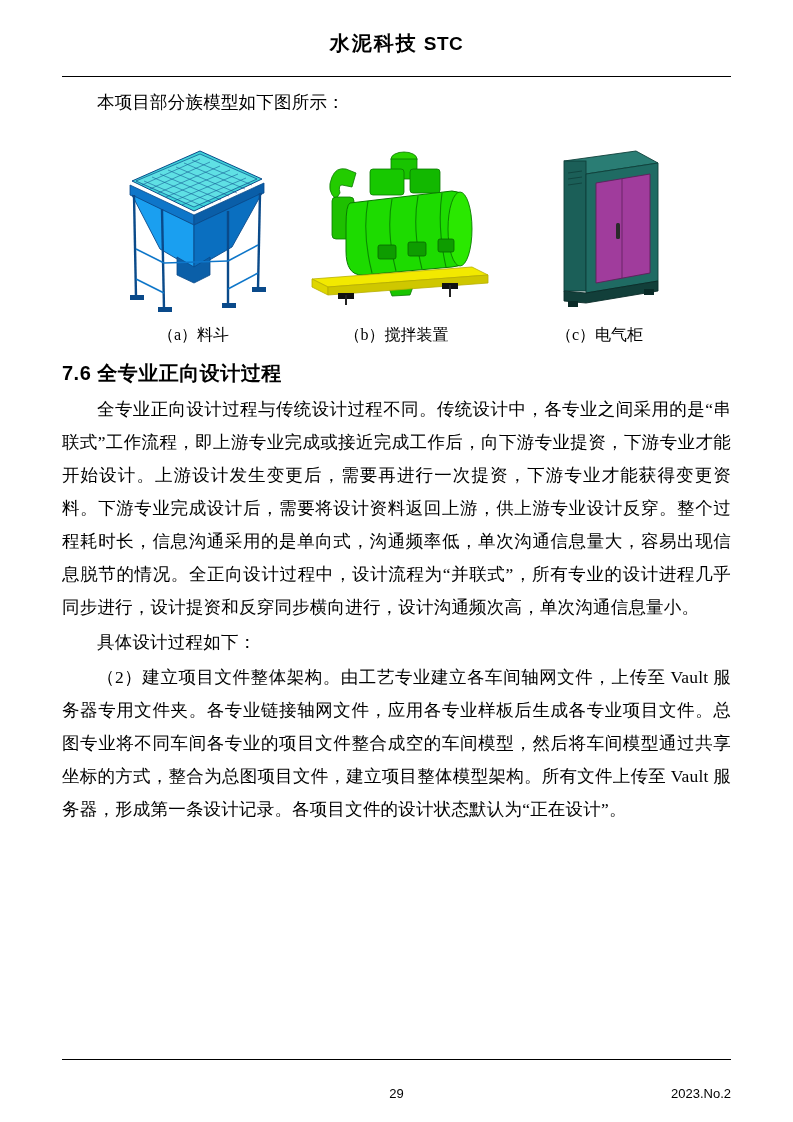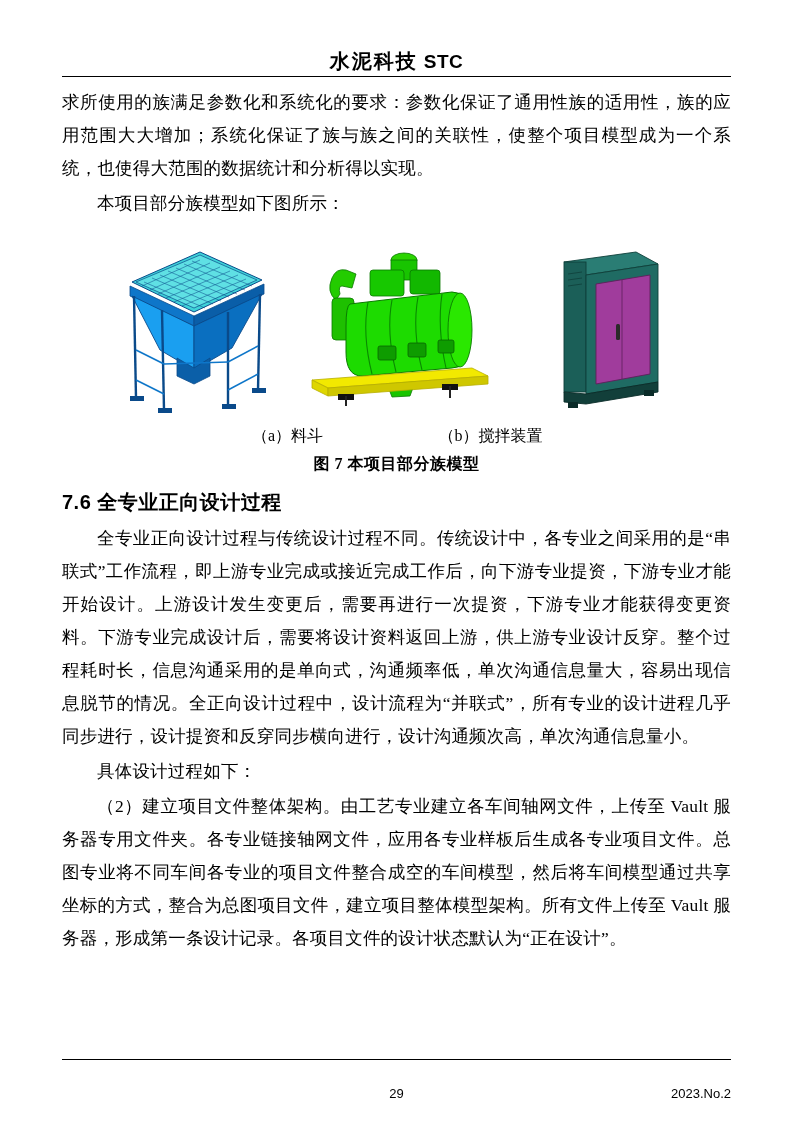--- a/index.html
+++ b/index.html
@@ -15,21 +15,21 @@
     background: #ffffff;
     font-family: "Liberation Serif", "DejaVu Serif", serif;
     color: #000000;
     overflow: hidden;
     box-sizing: border-box;
   }
 
   
   .header {
     position: absolute;
-    top: 48px;
+    top: 30px;
     left: 62px;
     width: 669px;
     text-align: center;
   }
   .header-title {
     font-family: "DejaVu Serif", "Liberation Serif", serif;
     font-weight: bold;
     font-size: 20px;
     letter-spacing: 2px;
     display: inline-block;
@@ -147,21 +147,20 @@
 
 <div class="page">
 
   <div class="header">
     <span class="header-title"><span>水泥科技</span><span class="latin">STC</span></span>
   </div>
   <div class="header-rule"></div>
 
   <div class="content">
 
-    <p class="body">求所使用的族满足参数化和系统化的要求：参数化保证了通用性族的适用性，族的应用范围大大增加；系统化保证了族与族之间的关联性，使整个项目模型成为一个系统，也使得大范围的数据统计和分析得以实现。</p>
 
     <p class="body indent">本项目部分族模型如下图所示：</p>
 
     <div class="figure-block">
       <div class="figure-row">
 
         <div class="fig-cell">
           <svg width="180" height="190" viewBox="0 0 180 190">
 
             <polygon points="30,52 98,22 160,50 92,82" fill="#3fd2d8" stroke="#0a4a8a" stroke-width="1"></polygon>
@@ -283,22 +282,22 @@
               <rect x="56" y="172" width="10" height="6"></rect>
               <rect x="132" y="160" width="10" height="6"></rect>
             </g>
           </svg>
         </div>
       </div>
 
       <div class="fig-caption-row">
         <div class="cap">（a）料斗</div>
         <div class="cap wide">（b）搅拌装置</div>
+        <div class="cap">（c）电气柜</div>
       </div>
-      <div class="fig-title">图 7 本项目部分族模型</div>
     </div>
 
     <h2 class="section">7.6 全专业正向设计过程</h2>
 
     <p class="body indent">全专业正向设计过程与传统设计过程不同。传统设计中，各专业之间采用的是“串联式”工作流程，即上游专业完成或接近完成工作后，向下游专业提资，下游专业才能开始设计。上游设计发生变更后，需要再进行一次提资，下游专业才能获得变更资料。下游专业完成设计后，需要将设计资料返回上游，供上游专业设计反穿。整个过程耗时长，信息沟通采用的是单向式，沟通频率低，单次沟通信息量大，容易出现信息脱节的情况。全正向设计过程中，设计流程为“并联式”，所有专业的设计进程几乎同步进行，设计提资和反穿同步横向进行，设计沟通频次高，单次沟通信息量小。</p>
     <p class="body indent">具体设计过程如下：</p>
     <p class="body indent">（2）建立项目文件整体架构。由工艺专业建立各车间轴网文件，上传至 Vault 服务器专用文件夹。各专业链接轴网文件，应用各专业样板后生成各专业项目文件。总图专业将不同车间各专业的项目文件整合成空的车间模型，然后将车间模型通过共享坐标的方式，整合为总图项目文件，建立项目整体模型架构。所有文件上传至 Vault 服务器，形成第一条设计记录。各项目文件的设计状态默认为“正在设计”。</p>
   </div>
 
   <div class="footer-rule"></div>

